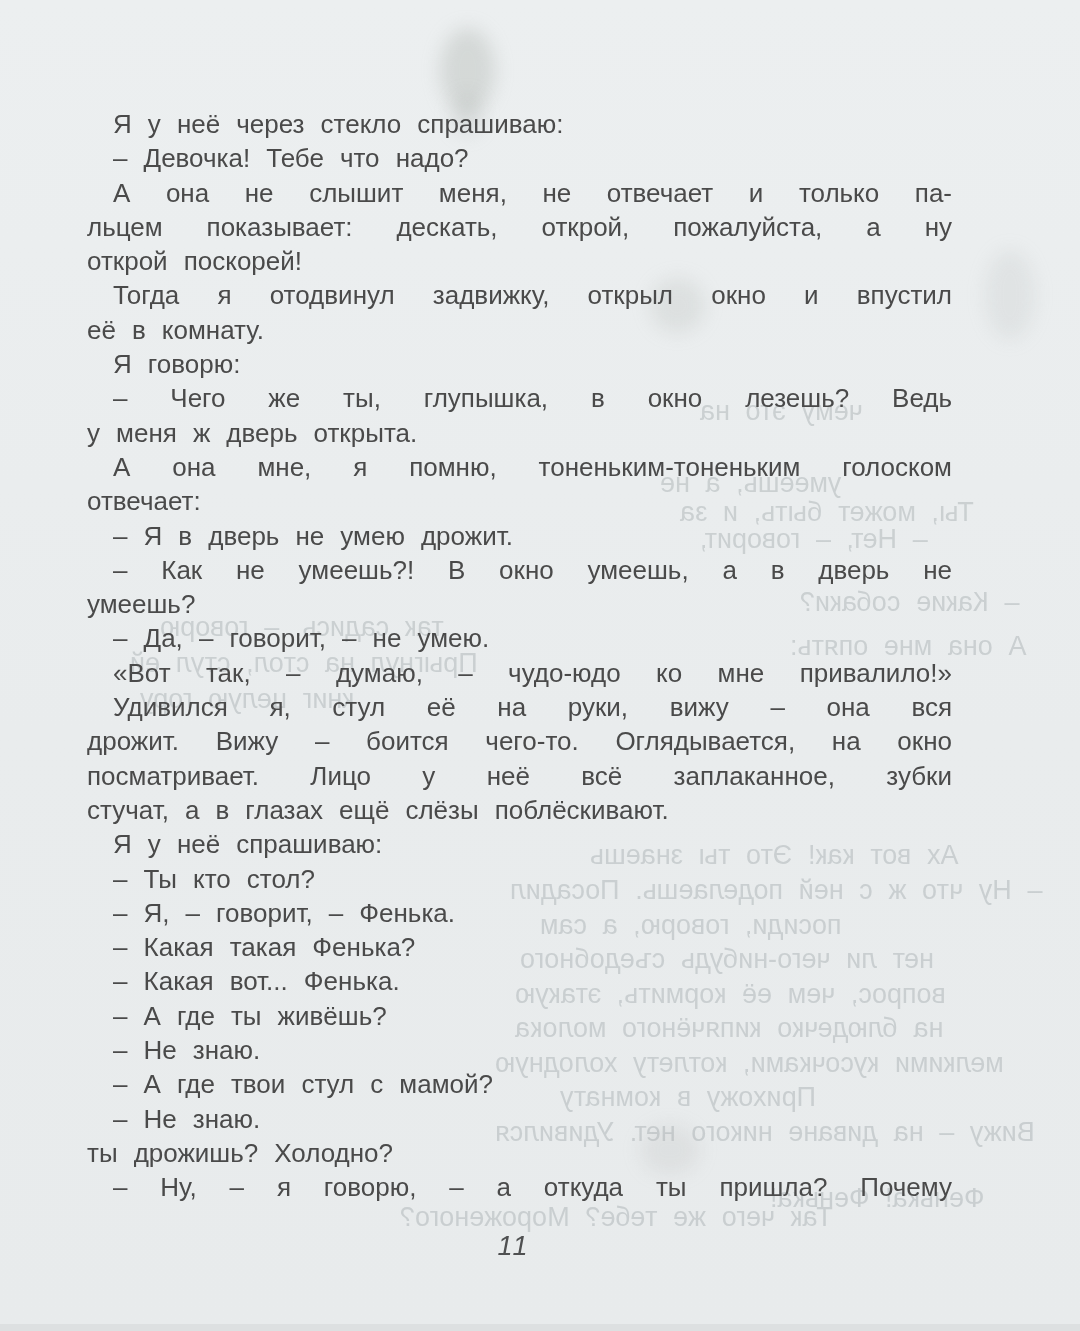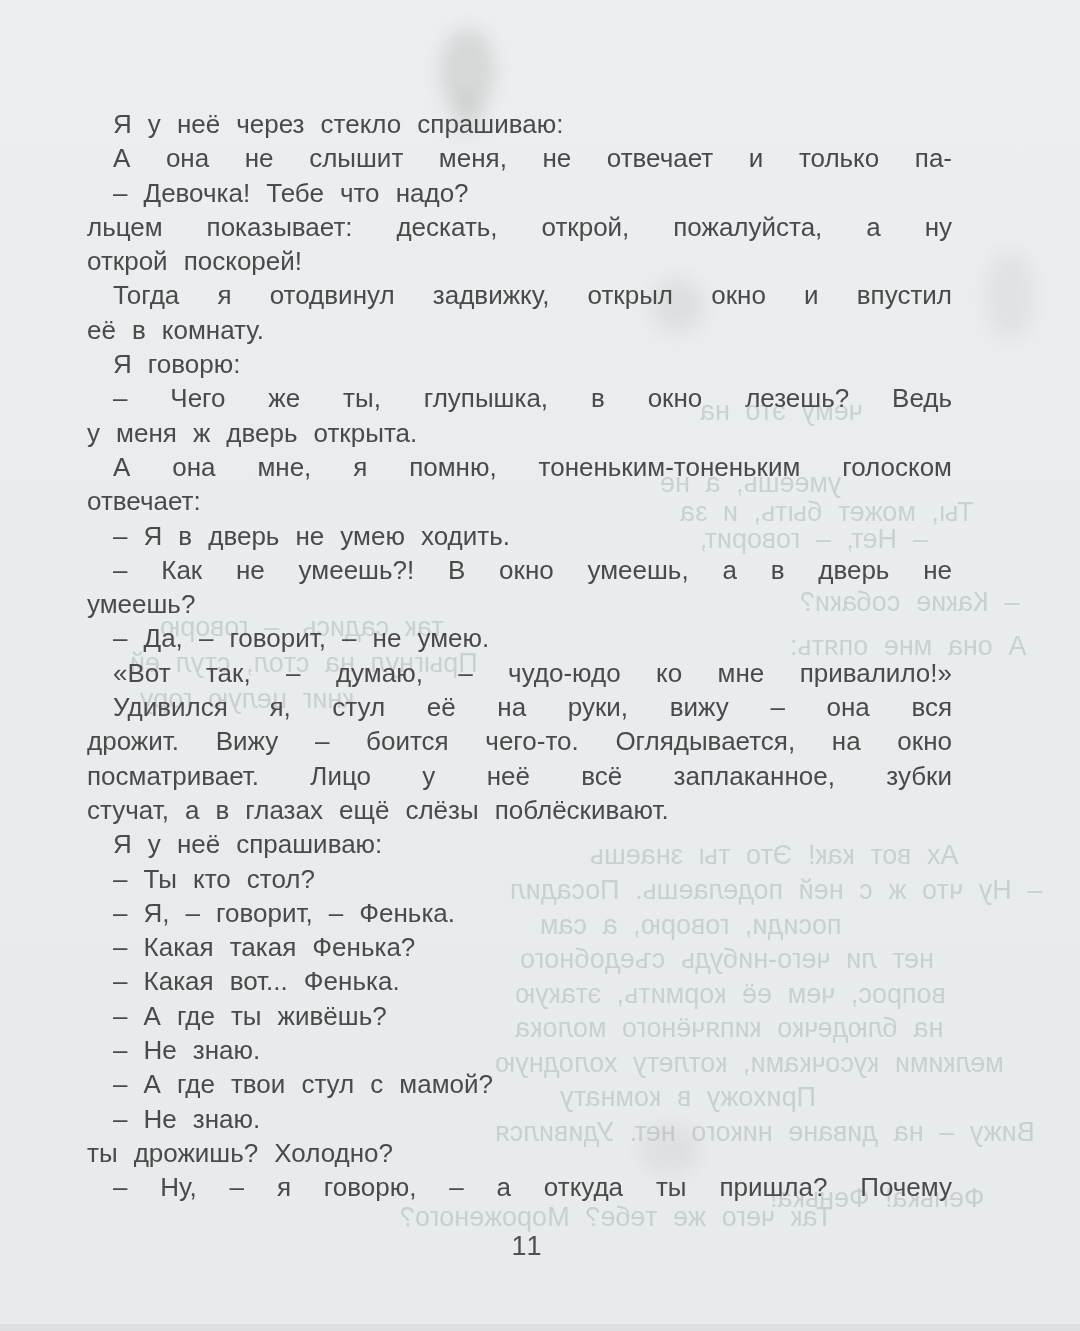--- a/index.html
+++ b/index.html
@@ -38,22 +38,23 @@
     font-size: 26px;
     line-height: 34.3px;
     word-spacing: 0.34em;
   }
   .line { text-align: justify; }
   .line.just { text-align-last: justify; }
   .line.last { text-align-last: left; }
   .line.indent { text-indent: 26px; }
   .page-number {
     position: absolute;
-    left: 95px; top: 1231px; width: 865px;
+    left: 81px; top: 1231px; width: 865px;
     text-align: center;
+    font-style: italic;
     font-size: 27px;
     letter-spacing: 2px;
     color: #4f5051;
   }
   .bottom-edge {
     position: absolute; left: 0; right: 0; bottom: 0; height: 7px;
     background: #dde0e1;
   }
 </style>
 </head>
@@ -84,32 +85,32 @@
     </div>
   <div class="smudge-layer">
       <div class="smudge" style="left: 440px; top: 28px; width: 55px; height: 85px; background: rgba(160, 165, 160, 0.3);"></div>
       <div class="smudge" style="left: 452px; top: 95px; width: 30px; height: 40px; background: rgba(160, 165, 160, 0.22);"></div>
       <div class="smudge" style="left: 650px; top: 278px; width: 55px; height: 55px; background: rgba(165, 170, 165, 0.2);"></div>
       <div class="smudge" style="left: 985px; top: 250px; width: 50px; height: 90px; background: rgba(170, 174, 172, 0.16);"></div>
       <div class="smudge" style="left: 640px; top: 1125px; width: 60px; height: 50px; background: rgba(165, 170, 168, 0.16);"></div>
     </div>
   <div class="text-block">
       <div class="line indent last">Я у неё через стекло спрашиваю:</div>
+      <div class="line indent last">– Девочка! Тебе что надо?</div>
       <div class="line indent just">А она не слышит меня, не отвечает и только па-</div>
-      <div class="line indent last">– Девочка! Тебе что надо?</div>
       <div class="line just">льцем показывает: дескать, открой, пожалуйста, а ну</div>
       <div class="line last">открой поскорей!</div>
       <div class="line indent just">Тогда я отодвинул задвижку, открыл окно и впустил</div>
       <div class="line last">её в комнату.</div>
       <div class="line indent last">Я говорю:</div>
       <div class="line indent just">– Чего же ты, глупышка, в окно лезешь? Ведь</div>
       <div class="line last">у меня ж дверь открыта.</div>
       <div class="line indent just">А она мне, я помню, тоненьким-тоненьким голоском</div>
       <div class="line last">отвечает:</div>
-      <div class="line indent last">– Я в дверь не умею ходить.</div>
+      <div class="line indent last">– Я в дверь не умею дрожит.</div>
       <div class="line indent just">– Как не умеешь?! В окно умеешь, а в дверь не</div>
       <div class="line last">умеешь?</div>
       <div class="line indent last">– Да, – говорит, – не умею.</div>
       <div class="line indent just">«Вот так, – думаю, – чудо-юдо ко мне привалило!»</div>
       <div class="line indent just">Удивился я, стул её на руки, вижу – она вся</div>
       <div class="line just">дрожит. Вижу – боится чего-то. Оглядывается, на окно</div>
       <div class="line just">посматривает. Лицо у неё всё заплаканное, зубки</div>
       <div class="line last">стучат, а в глазах ещё слёзы поблёскивают.</div>
       <div class="line indent last">Я у неё спрашиваю:</div>
       <div class="line indent last">– Ты кто стол?</div>

